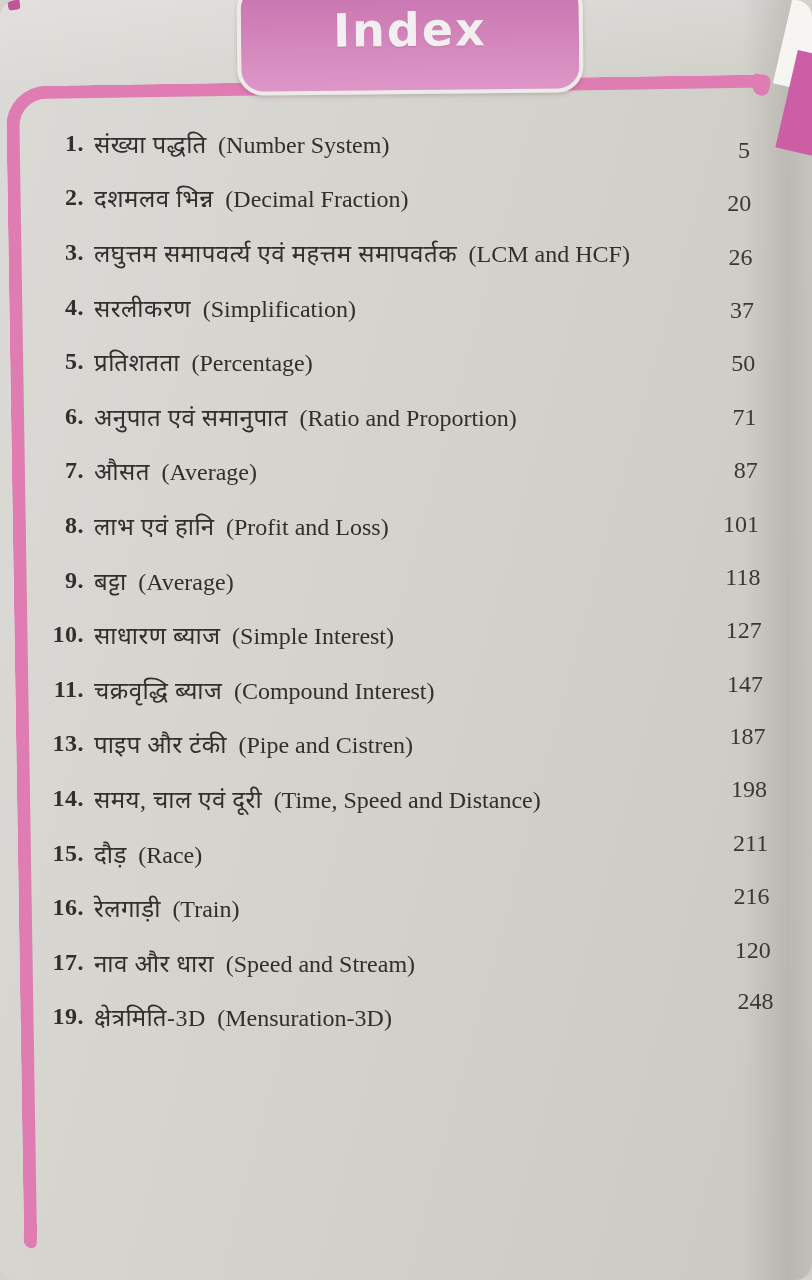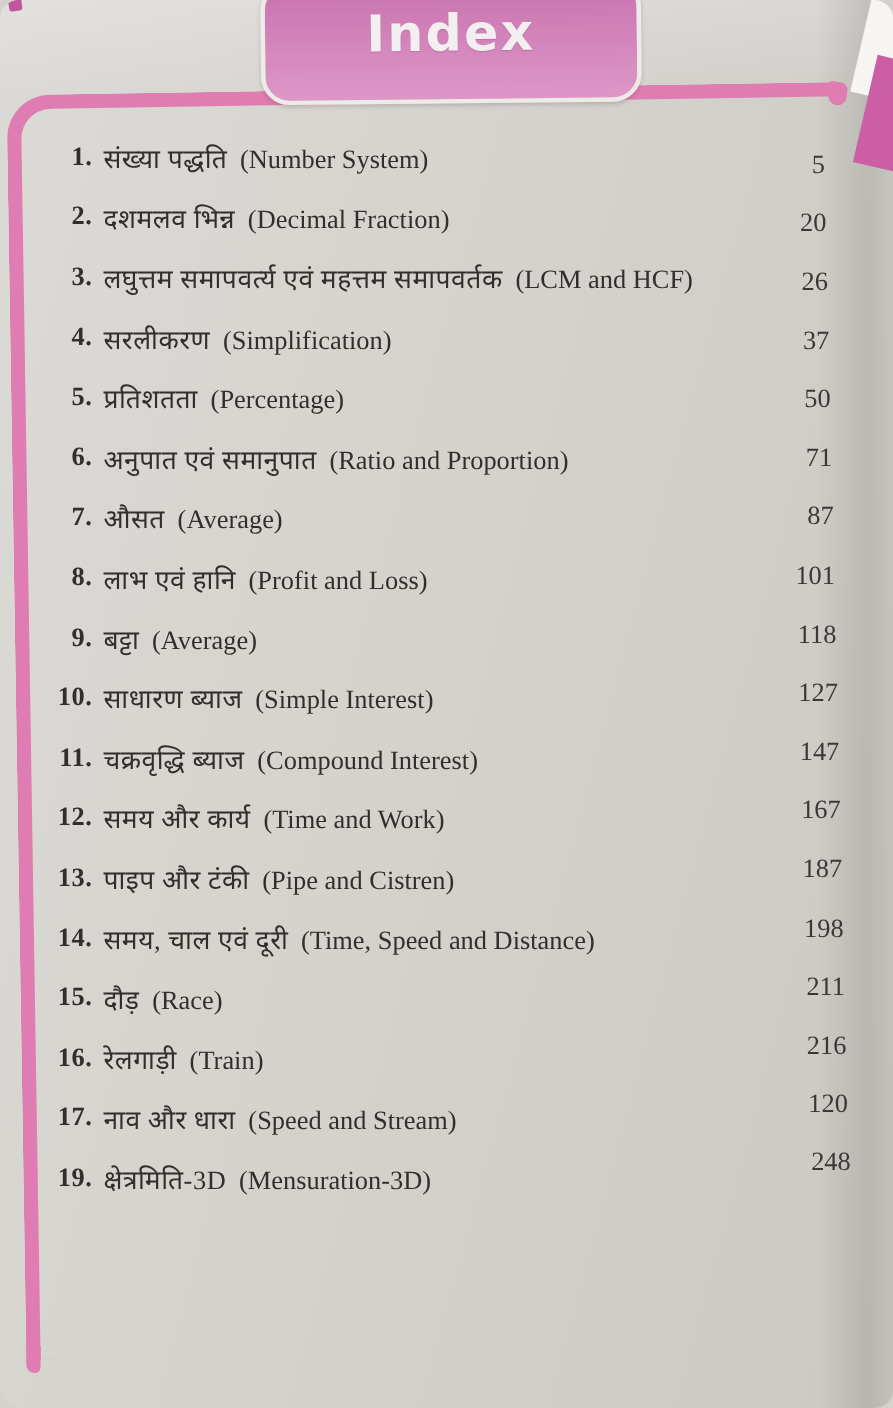--- a/index.html
+++ b/index.html
@@ -175,25 +175,20 @@
       <span class="title"><span class="hi">साधारण ब्याज </span><span class="en">(Simple Interest)</span></span>
       <span class="pg">127</span>
     </li>
 
     <li class="row" style="--i: 10;">
       <span class="num">11.</span>
       <span class="title"><span class="hi">चक्रवृद्धि ब्याज </span><span class="en">(Compound Interest)</span></span>
       <span class="pg">147</span>
     </li>
 
-    <li class="row" style="--i: 11;">
-      <span class="num">12.</span>
-      <span class="title"><span class="hi">समय और कार्य </span><span class="en">(Time and Work)</span></span>
-      <span class="pg">167</span>
-    </li>
 
     <li class="row" style="--i: 12;">
       <span class="num">13.</span>
       <span class="title"><span class="hi">पाइप और टंकी </span><span class="en">(Pipe and Cistren)</span></span>
       <span class="pg">187</span>
     </li>
 
     <li class="row" style="--i: 13;">
       <span class="num">14.</span>
       <span class="title"><span class="hi">समय, चाल एवं दूरी </span><span class="en">(Time, Speed and Distance)</span></span>

